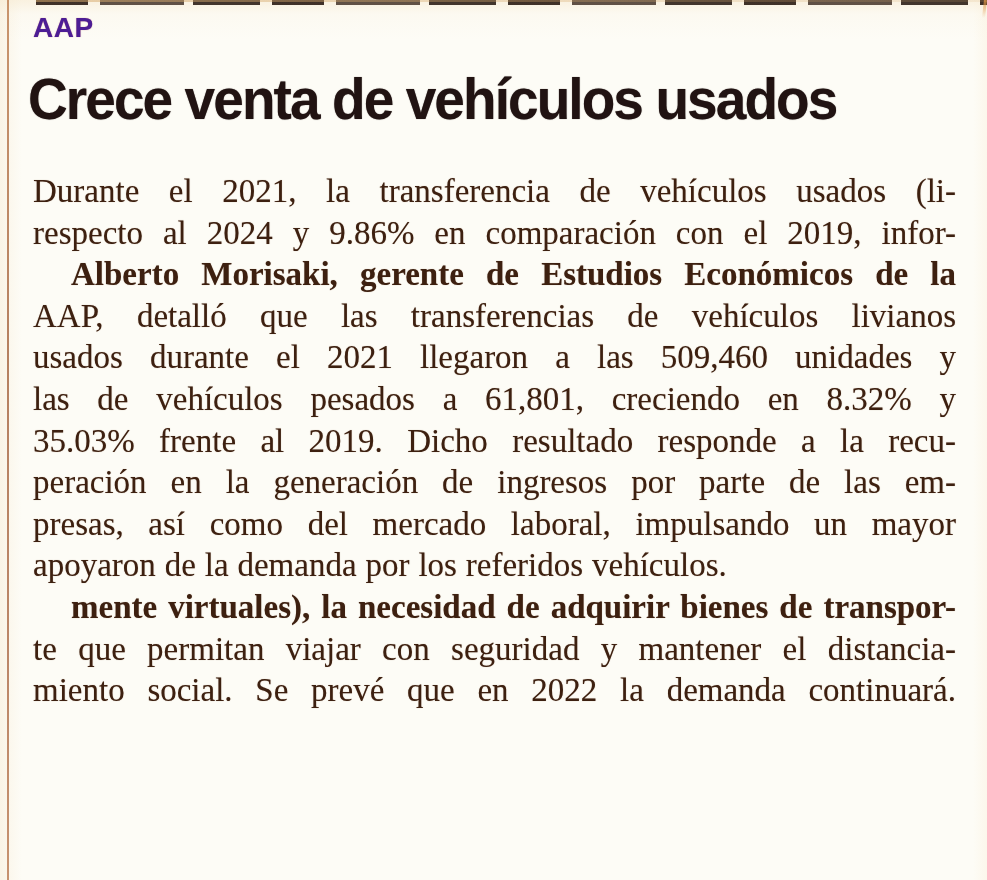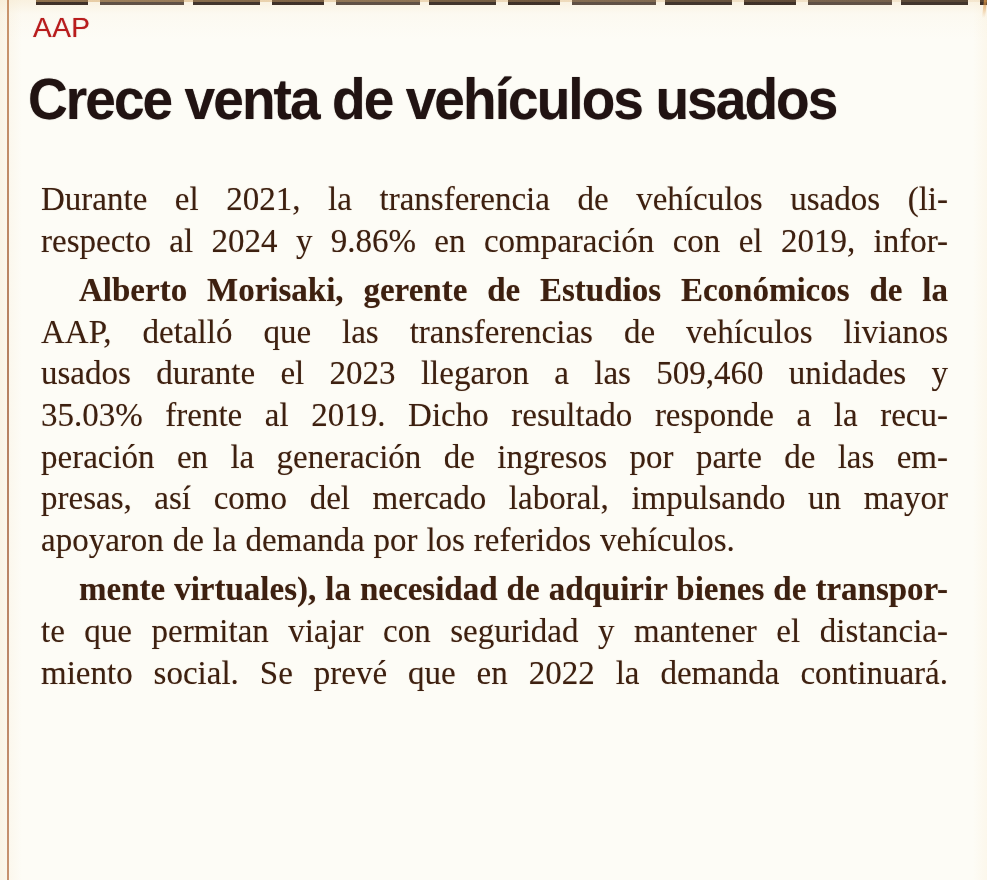--- a/index.html
+++ b/index.html
@@ -72,24 +72,24 @@
     height: 18px;
     background: linear-gradient(180deg, rgba(222,150,70,0.8), rgba(222,150,70,0));
     transform: rotate(6deg);
   }
 
   .kicker {
     position: absolute;
     left: 33px;
     top: 12px;
     font-family: "Liberation Sans", sans-serif;
-    font-weight: normal;
+    font-weight: bold;
     font-size: 28px;
     letter-spacing: 0.5px;
-    color: #b91c1c;
+    color: #4c1d95;
     text-shadow: 0 0 1px rgba(150,25,45,0.55);
   }
 
   .headline {
     position: absolute;
     left: 28px;
     top: 66px;
     width: 950px;
     font-family: "Liberation Sans", sans-serif;
     font-weight: bold;
@@ -107,21 +107,21 @@
     left: 33px;
     right: 31px;
     top: 171px;
     font-size: 33px;
     line-height: 41.6px;
     color: #3d2010;
     text-shadow: 0 0 1px rgba(95,50,22,0.4);
     word-spacing: 0.02em;
   }
 
-  .para { margin: 8px; }
+  .para { margin: 0; }
   .para.indent .line:first-child { padding-left: 38px; font-weight: bold; }
 
   .line {
     text-align: justify;
     text-align-last: justify;
   }
   .line.last { text-align-last: left; }
   .para.jlast .line.last { text-align-last: justify; }
 </style>
 </head>
@@ -137,21 +137,22 @@
 <h1 class="headline" style="margin:0;">Crece venta de vehículos usados</h1>
 
 <div class="article-body">
     <div class="para">
       <div class="line">Durante el 2021, la transferencia de vehículos usados (li-</div>
       <div class="line">respecto al 2024 y 9.86% en comparación con el 2019, infor-</div>
     </div>
     <div class="para indent">
       <div class="line">Alberto Morisaki, gerente de Estudios Económicos de la</div>
       <div class="line">AAP, detalló que las transferencias de vehículos livianos</div>
-      <div class="line">usados durante el 2023 llegaron a las 509,460 unidades y</div>
+      <div class="line">usados durante el 2021 llegaron a las 509,460 unidades y</div>
+      <div class="line">las de vehículos pesados a 61,801, creciendo en 8.32% y</div>
       <div class="line">35.03% frente al 2019. Dicho resultado responde a la recu-</div>
       <div class="line">peración en la generación de ingresos por parte de las em-</div>
       <div class="line">presas, así como del mercado laboral, impulsando un mayor</div>
       <div class="line last">apoyaron de la demanda por los referidos vehículos.</div>
     </div>
     <div class="para indent jlast">
       <div class="line">mente virtuales), la necesidad de adquirir bienes de transpor-</div>
       <div class="line">te que permitan viajar con seguridad y mantener el distancia-</div>
       <div class="line last">miento social. Se prevé que en 2022 la demanda continuará.</div>
     </div>

